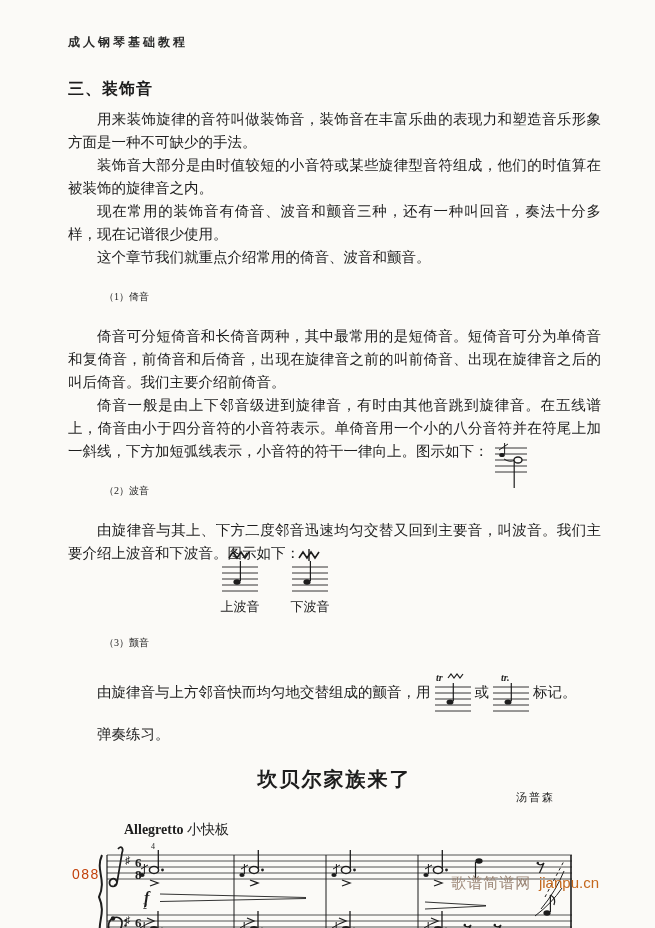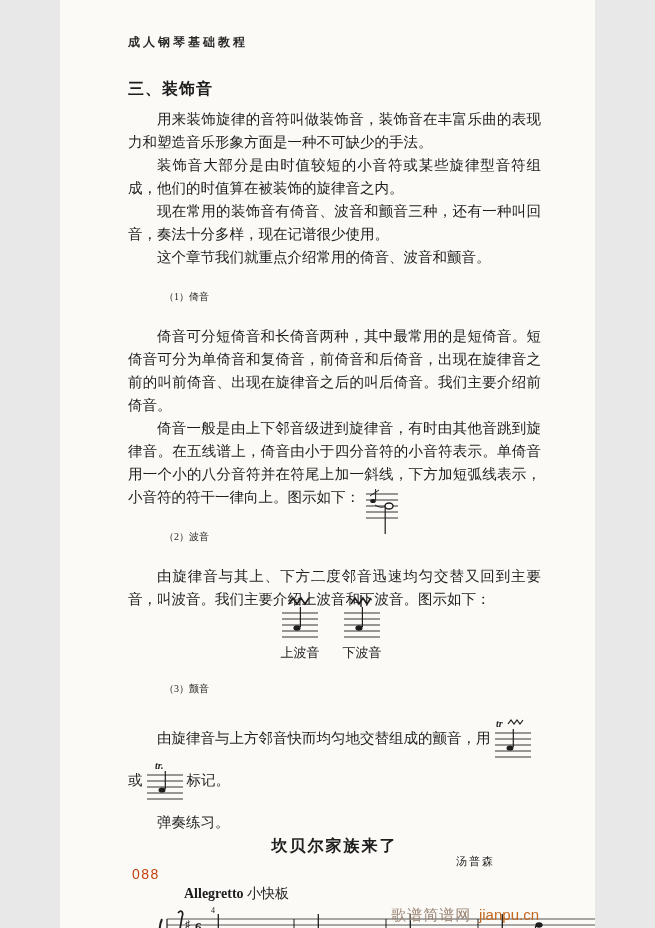--- a/index.html
+++ b/index.html
@@ -1,37 +1,37 @@
 <!DOCTYPE html>
 <html><head>
 <meta charset="utf-8">
 <style>
   html,body{margin:0;padding:0;background:#e8e8e8;}
-  .page{position:relative;width:535px;height:928px;background:#fbfaf7;overflow:hidden;
+  .page{position:relative;width:655px;height:928px;background:#fbfaf7;overflow:hidden;
         font-family:"Liberation Serif","DejaVu Serif",serif;color:#1d1d1d;margin:0 auto;}
   .content{padding:34px 54px 0 68px;}
   .book-header{font-size:12px;font-weight:bold;letter-spacing:3px;color:#2a2a2a;}
   .section-title{font-size:16px;font-weight:bold;margin:28px 0 8px 0;letter-spacing:1px;}
   .para{margin:0;font-size:14.5px;line-height:23px;text-align:justify;text-indent:2em;}
   .subhead{margin:16px;font-size:10px;line-height:24px;text-indent:2em;}
   .grace-fig{display:inline-block;vertical-align:top;margin:-2px 0 -34px 4px;position:relative;z-index:2;}
-  .wavy-row{display:flex;gap:22px;margin:-16px 0 2px 152px;}
+  .wavy-row{display:flex;gap:30px;margin:-16px 0 2px 152px;}
   .wavy-fig{text-align:center;}
   .figcap{font-size:13px;line-height:16px;text-indent:0;margin-top:0;}
   .trill-para{margin:0;font-size:14.5px;line-height:23px;text-indent:2em;}
   .trill-svg{vertical-align:-16px;margin:0 2px;}
   .practice{margin-top:10px;}
-  .piece-title{text-align:center;font-size:16px;font-weight:bold;margin-top:2px;text-indent:0;letter-spacing:2px;}
+  .piece-title{text-align:center;font-size:20px;font-weight:bold;margin-top:20px;text-indent:0;letter-spacing:2px;}
   .composer{text-align:right;padding-right:46px;font-size:11px;margin-top:-3px;letter-spacing:2px;}
   .tempo{margin:16px 0 2px 56px;font-size:14px;}
   .tempo-it{font-weight:bold;}
   .score-wrap{margin-left:26px;}
   .pageno{position:absolute;left:72px;top:866px;font-size:14px;font-weight:normal;letter-spacing:1.5px;
           font-family:"Liberation Sans","DejaVu Sans",sans-serif;color:#c2410c;}
-  .watermark{position:absolute;right:56px;top:906px;font-size:15px;white-space:nowrap;}
+  .watermark{position:absolute;right:56px;top:874px;font-size:15px;white-space:nowrap;}
   .wm-name{letter-spacing:1px;}
   .wm-url{font-family:"Liberation Sans","DejaVu Sans",sans-serif;margin-left:4px;}
   svg{display:inline-block;}
   svg text{font-family:"Liberation Serif","DejaVu Serif",serif;}
 </style>
 </head>
 <body>
 
 <div class="page">
   <div class="content">

